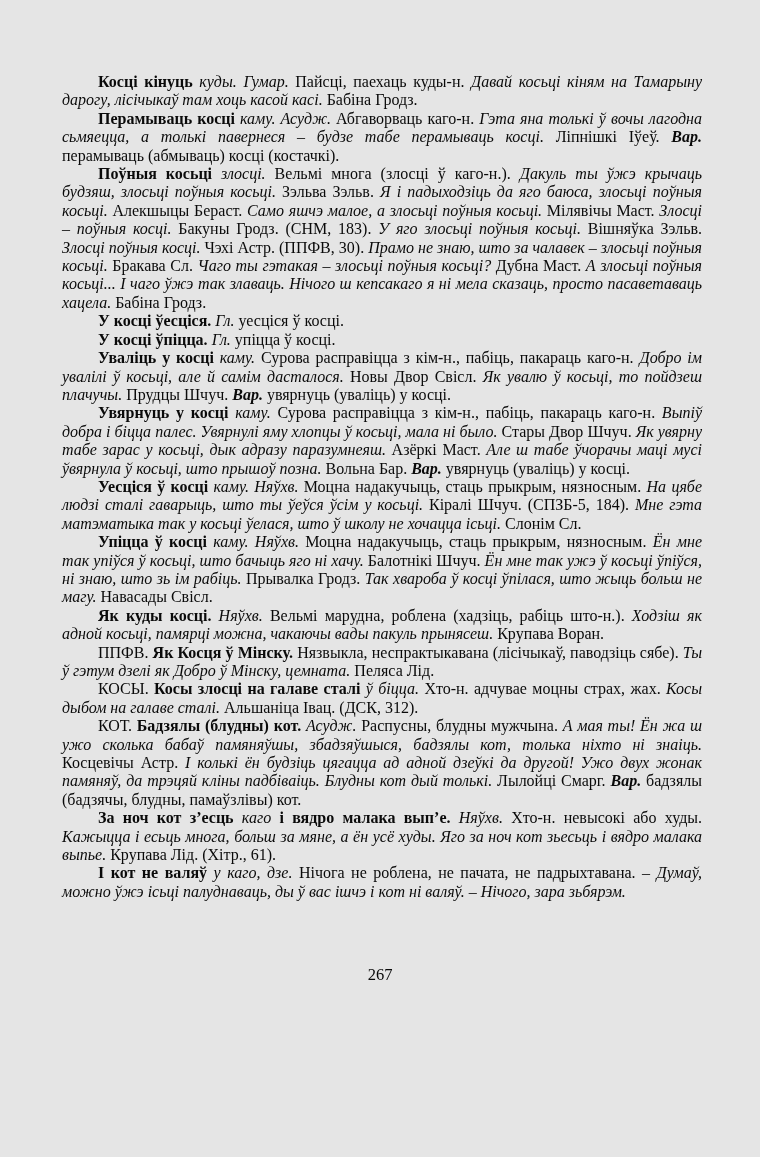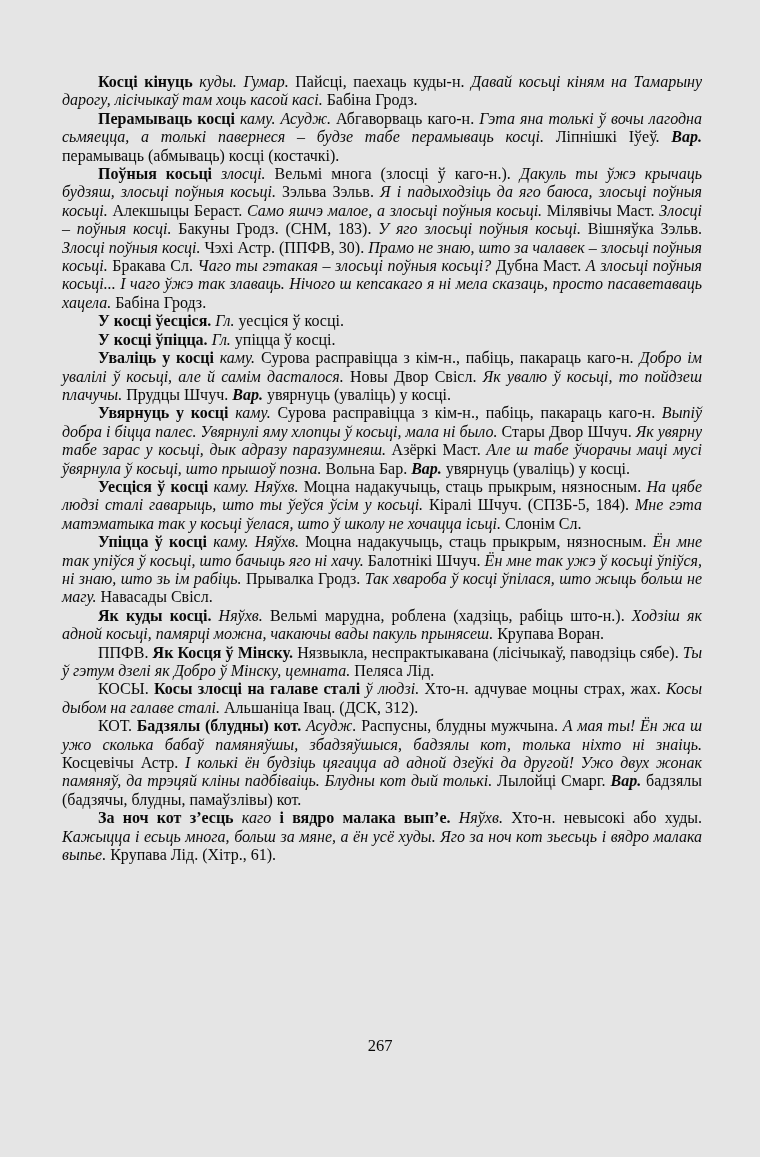--- a/index.html
+++ b/index.html
@@ -27,21 +27,21 @@
     padding: 0;
     text-indent: 36px;
   }
   .run.r  { font-weight: 400; font-style: normal; }
   .run.b  { font-weight: 700; font-style: normal; }
   .run.i  { font-weight: 400; font-style: italic; }
   .run.bi { font-weight: 700; font-style: italic; }
   .page-number {
     position: absolute;
     left: 0;
-    top: 1036px;
+    top: 965px;
     width: 100%;
     text-align: center;
     font-size: 16.5px;
     color: #0a0a0a;
   }
 </style>
 </head>
 <body>
 
 <div class="page">
@@ -50,18 +50,19 @@
       <p><span class="run b">Перамываць косці</span><span class="run i"> каму. Асудж.</span><span class="run r"> Абгаворваць каго-н. </span><span class="run i">Гэта яна толькі ў вочы лагодна сьмяецца, а толькі павернеся – будзе табе перамываць косці.</span><span class="run r"> Ліпнішкі Іўеў. </span><span class="run bi">Вар.</span><span class="run r"> перамываць (абмываць) косці (костачкі).</span></p>
       <p><span class="run b">Поўныя косьці</span><span class="run i"> злосці.</span><span class="run r"> Вельмі многа (злосці ў каго-н.). </span><span class="run i">Дакуль ты ўжэ крычаць будзяш, злосьці поўныя косьці.</span><span class="run r"> Зэльва Зэльв. </span><span class="run i">Я і падыходзіць да яго баюса, злосьці поўныя косьці.</span><span class="run r"> Алекшыцы Бераст. </span><span class="run i">Само яшчэ малое, а злосьці поўныя косьці.</span><span class="run r"> Мілявічы Маст. </span><span class="run i">Злосці – поўныя косці.</span><span class="run r"> Бакуны Гродз. (СНМ, 183). </span><span class="run i">У яго злосьці поўныя косьці.</span><span class="run r"> Вішняўка Зэльв. </span><span class="run i">Злосці поўныя косці.</span><span class="run r"> Чэхі Астр. (ППФВ, 30). </span><span class="run i">Прамо не знаю, што за чалавек – злосьці поўныя косьці.</span><span class="run r"> Бракава Сл. </span><span class="run i">Чаго ты гэтакая – злосьці поўныя косьці?</span><span class="run r"> Дубна Маст. </span><span class="run i">А злосьці поўныя косьці... І чаго ўжэ так злаваць. Нічого ш кепсакаго я ні мела сказаць, просто пасаветаваць хацела.</span><span class="run r"> Бабіна Гродз.</span></p>
       <p><span class="run b">У косці ўесціся.</span><span class="run i"> Гл.</span><span class="run r"> уесціся ў косці.</span></p>
       <p><span class="run b">У косці ўпіцца.</span><span class="run i"> Гл.</span><span class="run r"> упіцца ў косці.</span></p>
       <p><span class="run b">Уваліць у косці</span><span class="run i"> каму.</span><span class="run r"> Сурова расправіцца з кім-н., пабіць, пакараць каго-н. </span><span class="run i">Добро ім увалілі ў косьці, але й самім дасталося.</span><span class="run r"> Новы Двор Свісл. </span><span class="run i">Як увалю ў косьці, то пойдзеш плачучы.</span><span class="run r"> Прудцы Шчуч. </span><span class="run bi">Вар.</span><span class="run r"> увярнуць (уваліць) у косці.</span></p>
       <p><span class="run b">Увярнуць у косці</span><span class="run i"> каму.</span><span class="run r"> Сурова расправіцца з кім-н., пабіць, пакараць каго-н. </span><span class="run i">Выпіў добра і біцца палес. Увярнулі яму хлопцы ў косьці, мала ні было.</span><span class="run r"> Стары Двор Шчуч. </span><span class="run i">Як увярну табе зарас у косьці, дык адразу паразумнеяш.</span><span class="run r"> Азёркі Маст. </span><span class="run i">Але ш табе ўчорачы маці мусі ўвярнула ў косьці, што прышоў позна.</span><span class="run r"> Вольна Бар. </span><span class="run bi">Вар.</span><span class="run r"> увярнуць (уваліць) у косці.</span></p>
       <p><span class="run b">Уесціся ў косці</span><span class="run i"> каму. Няўхв.</span><span class="run r"> Моцна надакучыць, стаць прыкрым, нязносным. </span><span class="run i">На цябе людзі сталі гаварыць, што ты ўеўся ўсім у косьці.</span><span class="run r"> Кіралі Шчуч. (СПЗБ-5, 184). </span><span class="run i">Мне гэта матэматыка так у косьці ўелася, што ў школу не хочацца ісьці.</span><span class="run r"> Слонім Сл.</span></p>
       <p><span class="run b">Упіцца ў косці</span><span class="run i"> каму. Няўхв.</span><span class="run r"> Моцна надакучыць, стаць прыкрым, нязносным. </span><span class="run i">Ён мне так упіўся ў косьці, што бачыць яго ні хачу.</span><span class="run r"> Балотнікі Шчуч. </span><span class="run i">Ён мне так ужэ ў косьці ўпіўся, ні знаю, што зь ім рабіць.</span><span class="run r"> Прывалка Гродз. </span><span class="run i">Так хвароба ў косці ўпілася, што жыць больш не магу.</span><span class="run r"> Навасады Свісл.</span></p>
       <p><span class="run b">Як куды косці.</span><span class="run i"> Няўхв.</span><span class="run r"> Вельмі марудна, роблена (хадзіць, рабіць што-н.). </span><span class="run i">Ходзіш як адной косьці, памярці можна, чакаючы вады пакуль прынясеш.</span><span class="run r"> Крупава Воран.</span></p>
       <p><span class="run r">ППФВ. </span><span class="run b">Як Косця ў Мінску.</span><span class="run r"> Нязвыкла, неспрактыкавана (лісічыкаў, паводзіць сябе). </span><span class="run i">Ты ў гэтум дзелі як Добро ў Мінску, цемната.</span><span class="run r"> Пеляса Лід.</span></p>
-      <p><span class="run r">КОСЫ. </span><span class="run b">Косы злосці на галаве сталі</span><span class="run i"> ў людзі.</span><span class="run r"> Хто-н. адчувае моцны страх, жах. </span><span class="run i">Косы дыбом на галаве сталі.</span><span class="run r"> Альшаніца Івац. (ДСК, 312).</span></p>
+      <p><span class="run r">КОСЫ. </span><span class="run b">Косы злосці на галаве сталі</span><span class="run i"> ў біцца.</span><span class="run r"> Хто-н. адчувае моцны страх, жах. </span><span class="run i">Косы дыбом на галаве сталі.</span><span class="run r"> Альшаніца Івац. (ДСК, 312).</span></p>
       <p><span class="run r">КОТ. </span><span class="run b">Бадзялы (блудны) кот.</span><span class="run i"> Асудж.</span><span class="run r"> Распусны, блудны мужчына. </span><span class="run i">А мая ты! Ён жа ш ужо сколька бабаў памяняўшы, збадзяўшыся, бадзялы кот, толька ніхто ні знаіць.</span><span class="run r"> Косцевічы Астр. </span><span class="run i">І колькі ён будзіць цягацца ад адной дзеўкі да другой! Ужо двух жонак памяняў, да трэцяй кліны падбіваіць. Блудны кот дый толькі.</span><span class="run r"> Лылойці Смарг. </span><span class="run bi">Вар.</span><span class="run r"> бадзялы (бадзячы, блудны, памаўзлівы) кот.</span></p>
       <p><span class="run b">За ноч кот з’есць</span><span class="run i"> каго</span><span class="run b"> і вядро малака вып’е.</span><span class="run i"> Няўхв.</span><span class="run r"> Хто-н. невысокі або худы. </span><span class="run i">Кажыцца і есьць многа, больш за мяне, а ён усё худы. Яго за ноч кот зьесьць і вядро малака выпье.</span><span class="run r"> Крупава Лід. (Хітр., 61).</span></p>
+      <p><span class="run b">І кот не валяў</span><span class="run i"> у каго, дзе.</span><span class="run r"> Нічога не роблена, не пачата, не падрыхтавана. – </span><span class="run i">Думаў, можно ўжэ ісьці палуднаваць, ды ў вас ішчэ і кот ні валяў. – Нічого, зара зьбярэм.</span></p>
     </div>
   <div class="page-number">267</div>
 </div>
 
 </body></html>

